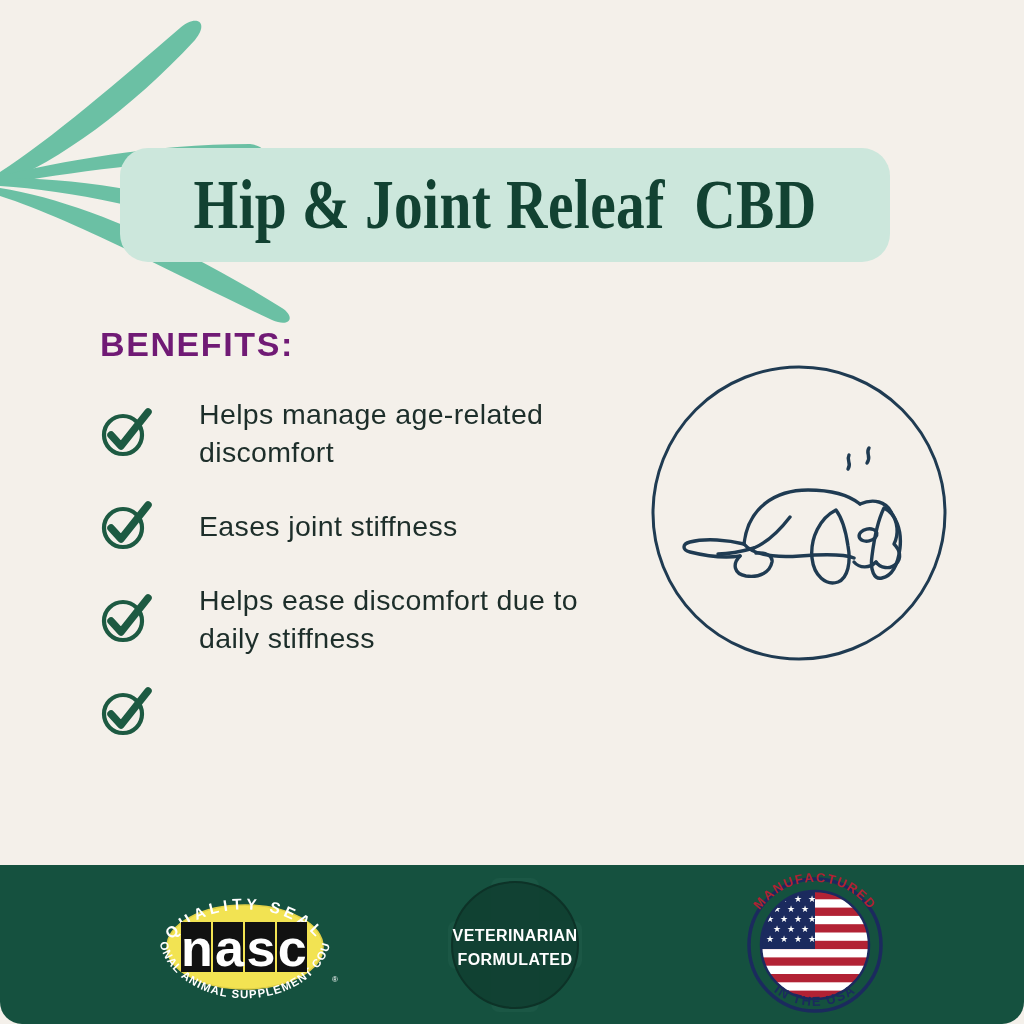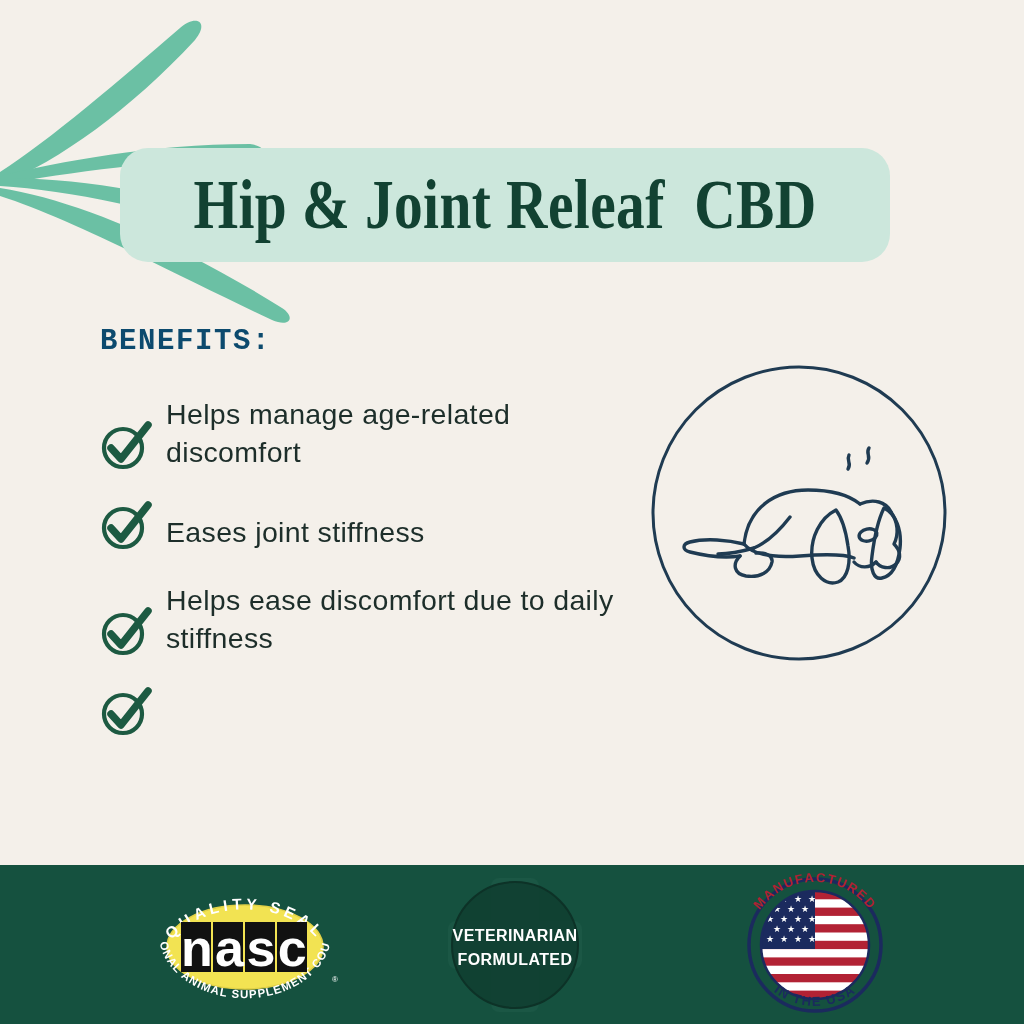--- a/index.html
+++ b/index.html
@@ -12,20 +12,21 @@
     overflow: hidden;
     background: #f4f0ea;
     font-family: "Liberation Sans", sans-serif;
   }
   #poster {
     position: relative;
     width: 1024px;
     height: 1024px;
     background: #f4f0ea;
     overflow: hidden;
+    border-radius: 22px;
   }
 
   
   #leaves {
     position: absolute;
     left: 0;
     top: 0;
     width: 420px;
     height: 330px;
     pointer-events: none;
@@ -54,36 +55,36 @@
     transform-origin: center center;
     white-space: pre;
     letter-spacing: 0.5px;
   }
 
   
   #benefits-heading {
     position: absolute;
     left: 100px;
     top: 325px;
-    font-size: 29px;
+    font-size: 34px;
     font-weight: bold;
     letter-spacing: 1.6px;
-    color: #0c4a6e;
-    font-family: Liberation Mono, monospace;
+    color: #701a75;
   }
   #benefits-list {
     position: absolute;
     left: 98px;
     top: 392px;
     width: 540px;
   }
   .benefit-row {
     display: flex;
-    align-items: flex-end;
+    align-items: center;
     margin-bottom: 26px;
+    gap: 33px;
   }
   .check-icon {
     flex: 0 0 auto;
     width: 54px;
     height: 52px;
     margin-right: 14px;
     margin-top: 2px;
   }
   .benefit-text {
     font-size: 28.5px;

